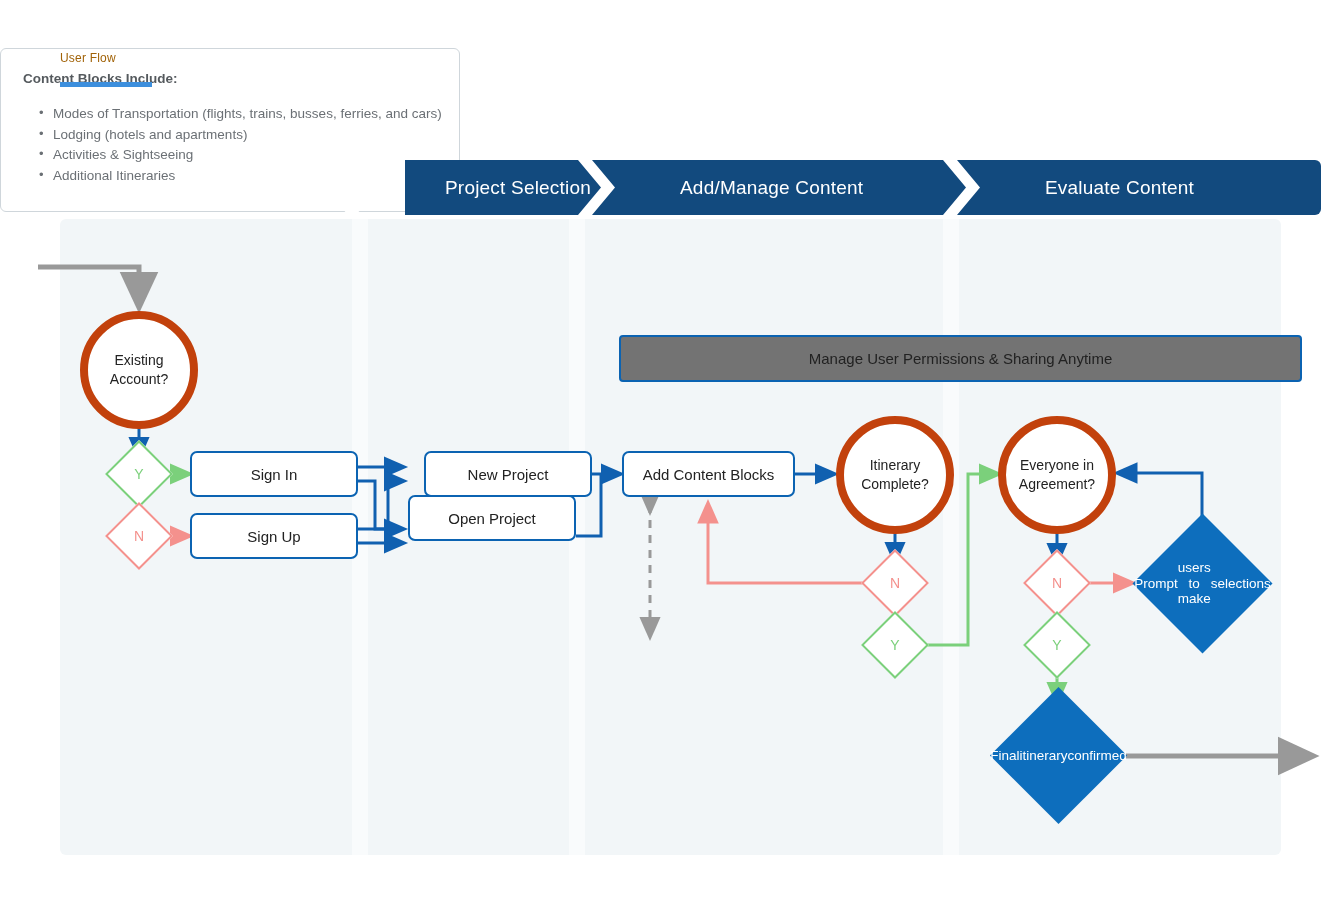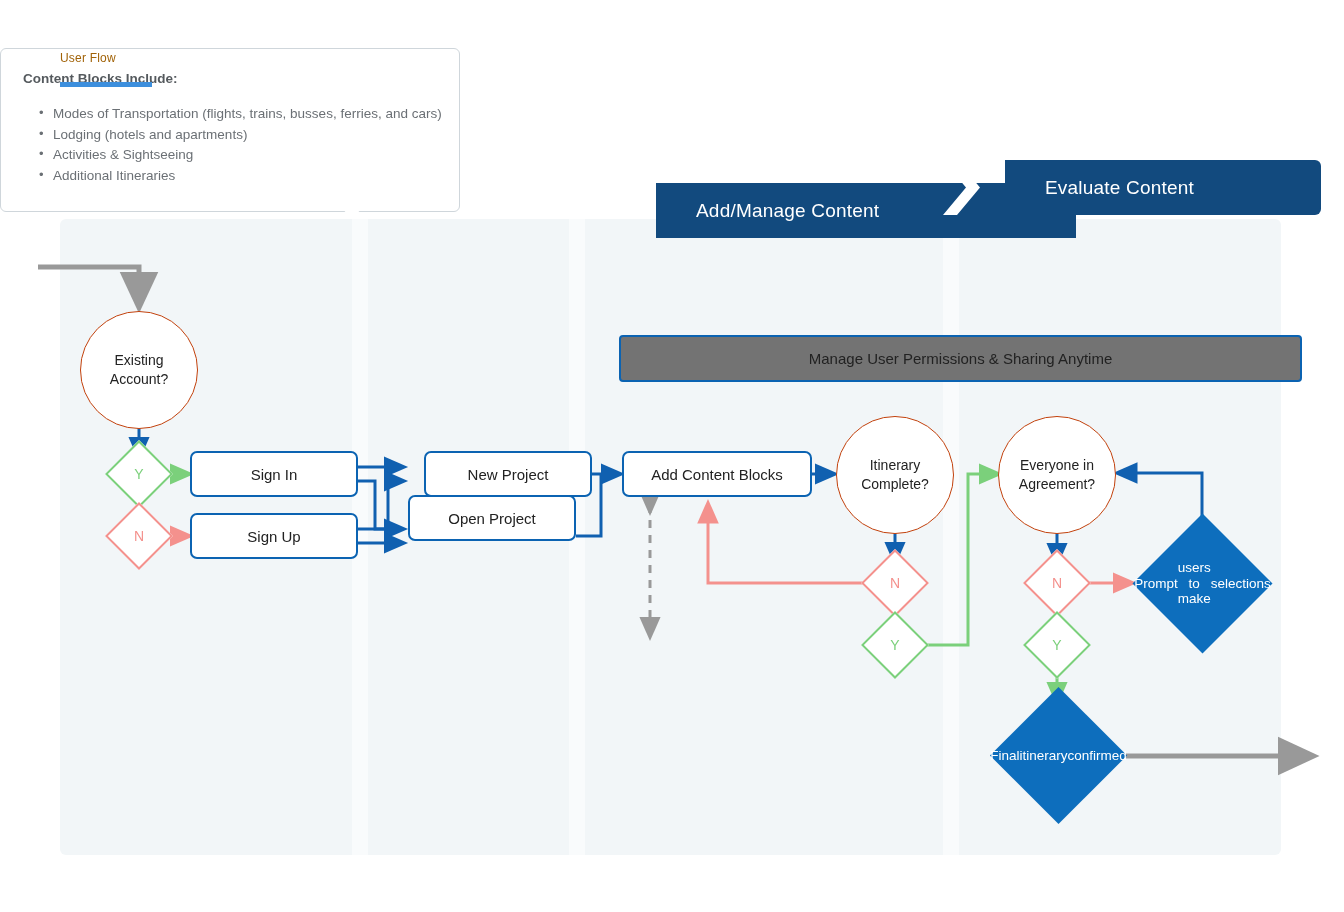--- a/index.html
+++ b/index.html
@@ -27,21 +27,21 @@
          display:flex;align-items:center;}
   .phase-label{color:#ffffff;font-size:19px;letter-spacing:.2px;white-space:nowrap;}
 
   
   .node{position:absolute;box-sizing:border-box;display:flex;
         align-items:center;justify-content:center;text-align:center;}
 
   .rect{background:#ffffff;border:2px solid #0b63b2;border-radius:7px;
         color:#222222;font-size:15px;}
 
-  .circle{background:#ffffff;border:1px solid #c2410c;border-radius:50%;
+  .circle{background:#ffffff;border:8px solid #c2410c;border-radius:50%;
           color:#222222;font-size:14px;line-height:1.35;}
 
   .banner{background:#737373;border:2px solid #0b63b2;border-radius:4px;
           color:#222222;font-size:15px;}
 
   .note{background:#ffffff;border:1px solid #cfd6db;border-radius:6px;
         display:block;padding:22px 22px 18px 22px;box-sizing:border-box;}
   .note-title{font-size:13.5px;font-weight:bold;color:#555a5e;margin-bottom:18px;}
   .note-list{margin:0;padding:0 0 0 16px;list-style:none;}
   .note-list li{font-size:13.5px;color:#6b7075;line-height:1.52;position:relative;
@@ -87,21 +87,24 @@
     <div class="lane" style="left:0px;width:292px;"></div>
     <div class="lane-gap" style="left:292px;width:16px;"></div>
     <div class="lane" style="left:308px;width:201px;"></div>
     <div class="lane-gap" style="left:509px;width:16px;"></div>
     <div class="lane" style="left:525px;width:358px;"></div>
     <div class="lane-gap" style="left:883px;width:16px;"></div>
     <div class="lane" style="left:899px;width:322px;"></div>
   </div>
 
   <div id="phase-header">
-    <div class="phase" style="left:596px;width:380px;padding-left:40px;margin-top:23px;">
+    <div class="phase" style="left:345px;width:250px;padding-left:40px;">
+      <span class="phase-label">Project Selection</span>
+    </div>
+    <div class="phase" style="left:580px;width:380px;padding-left:40px;">
       <span class="phase-label">Add/Manage Content</span>
     </div>
     <div class="phase" style="left:945px;width:276px;padding-left:40px;border-radius:0 6px 6px 0;">
       <span class="phase-label">Evaluate Content</span>
     </div>
 
     <svg width="1221" height="55" style="position:absolute;left:0;top:0;">
       <path d="M282,0 L305,27.5 L282,55 L296,55 L319,27.5 L296,0 Z" fill="#ffffff"></path>
       <path d="M518,0 L541,27.5 L518,55 L532,55 L555,27.5 L532,0 Z" fill="#ffffff"></path>
       <path d="M883,0 L906,27.5 L883,55 L897,55 L920,27.5 L897,0 Z" fill="#ffffff"></path>
@@ -190,21 +193,21 @@
     <span>Sign Up</span>
   </div>
 
   <div class="node rect" style="left:424px;top:451px;width:168px;height:46px;">
     <span>New Project</span>
   </div>
   <div class="node rect" style="left:408px;top:495px;width:168px;height:46px;">
     <span>Open Project</span>
   </div>
 
-  <div class="node rect" style="left:622px;top:451px;width:190px;height:46px;">
+  <div class="node rect" style="left:622px;top:451px;width:173px;height:46px;">
     <span>Add Content Blocks</span>
   </div>
 
   <div class="node banner" style="left:619px;top:335px;width:683px;height:47px;">
     <span>Manage User Permissions &amp; Sharing Anytime</span>
   </div>
 
   <div class="node circle" style="left:836px;top:416px;width:118px;height:118px;">
     <span>
       <span>Itinerary</span><br>

